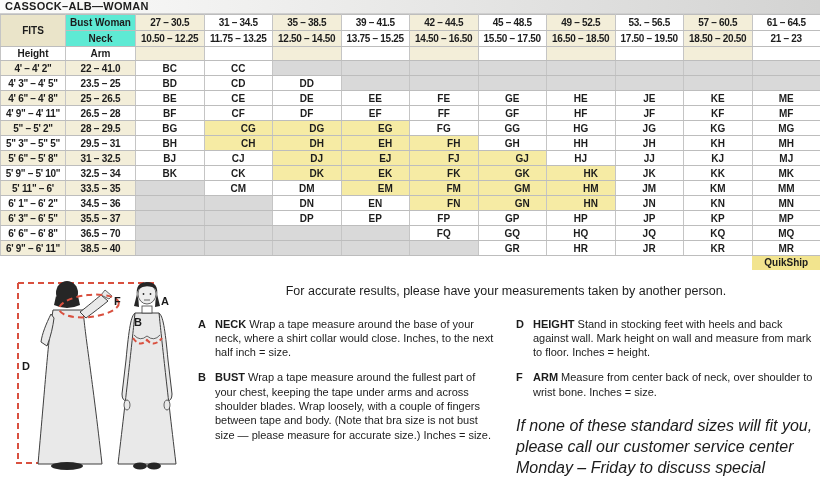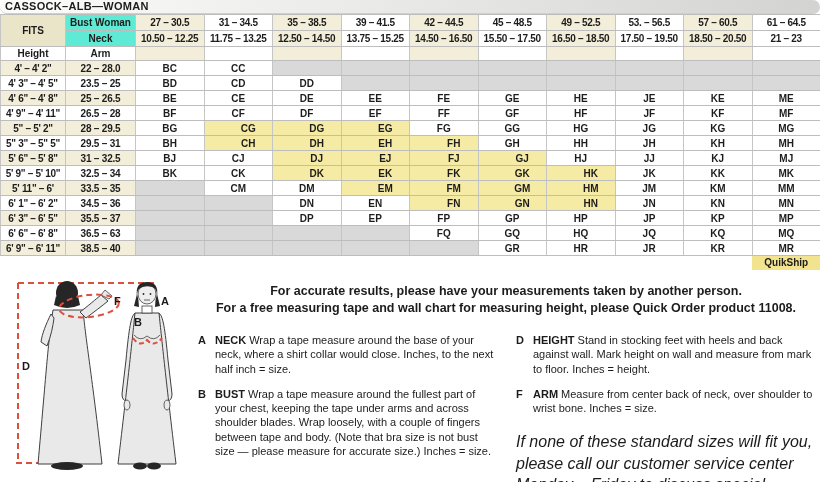--- a/index.html
+++ b/index.html
@@ -6,21 +6,21 @@
     --cream:#f3eed9; --cream-dark:#eae4c9; --yellow:#f6eba4; --badge:#f2e48e;
     --na:#d9d9d9; --line:#c5c5c5; --hline:#bdbdbd; --text:#1c1c1c; --red:#d9503f;
   }
   *{margin:0;padding:0;box-sizing:border-box;}
   body{background:#fff;font-family:"Liberation Sans",sans-serif;color:var(--text);}
   .page{position:relative;width:820px;height:482px;background:#fff;overflow:hidden;}
 
   .titlebar{position:absolute;left:0;top:0;width:820px;height:14px;
     background:linear-gradient(to right,#fcfcfb 0%,#e6e6e5 55%,#d3d3d2 100%);
     border-bottom:1px solid #cfcfcf;
-    font-size:11px;font-weight:bold;line-height:13px;padding-left:5px;letter-spacing:.3px;border-radius:7px;}
+    font-size:11px;font-weight:bold;line-height:13px;padding-left:5px;letter-spacing:.3px;}
 
   table.size{position:absolute;left:0;top:14px;width:820px;border-collapse:collapse;table-layout:fixed;}
   table.size th,table.size td{border:1px solid var(--line);border-top-color:var(--hline);border-bottom-color:var(--hline);
     font-size:10px;font-weight:bold;text-align:center;vertical-align:middle;padding:0;white-space:nowrap;overflow:hidden;}
   tr.r-bust{height:16px;padding-left:20px;} tr.r-neck{height:16px;} tr.r-ha{height:14px;}
   tr.r-data{height:15px;} tr.r-ship{height:14px;padding-left:28px;}
   th.fits{background:var(--cream-dark);font-size:11px;}
   th.sidelab{text-align:right;padding-right:5px;background:#5eead4;}
   th.range{font-size:9.5px;letter-spacing:-.3px;background:#fff;}
   th.range.tint{background:var(--cream);margin-left:19px;}
@@ -32,21 +32,21 @@
   tr.odd td.h, tr.odd td.a{background:var(--cream);}
   td.code{background:#fff;}
   td.code.hl{background:var(--yellow);padding-left:20px;}
   td.code.na{background:var(--na);}
   tr.r-ship td{border:none;background:#fff;}
   tr.r-ship td.badge{background:var(--badge);font-weight:bold;font-size:10px;}
 
   .figure{position:absolute;left:4px;top:280px;width:196px;height:200px;}
 
   .bottom{position:absolute;left:198px;top:283px;width:616px;}
-  .intro{text-align:center;font-size:12.5px;font-weight:bold;line-height:1.32;}
+  .intro{text-align:center;font-size:12.5px;font-weight:normal;line-height:1.32;}
   .cols{display:flex;gap:20px;margin-top:17px;}
   .col{flex:1;}
   .instr{display:grid;grid-template-columns:17px 1fr;font-size:11px;line-height:1.3;margin-bottom:11px;}
   .instr .key{font-weight:bold;}
   .instr .term{font-weight:bold;margin-right:3px;}
   .note{font-style:italic;font-size:16px;line-height:1.32;margin-top:16px;}
   .note .phone{font-weight:bold;}
 </style>
 </head>
 <body>
@@ -104,21 +104,21 @@
           <td class="blank tint"></td>
           <td class="blank"></td>
           <td class="blank tint"></td>
           <td class="blank"></td>
         </tr>
     </thead>
     <tbody>
 
     <tr class="r-data odd">
           <td class="h">4' – 4' 2"</td>
-          <td class="a">22 – 28.0</td>
+          <td class="a">22 – 41.0</td>
           <td class="code">BC</td>
           <td class="code">CC</td>
           <td class="code na"></td>
           <td class="code na"></td>
           <td class="code na"></td>
           <td class="code na"></td>
           <td class="code na"></td>
           <td class="code na"></td>
           <td class="code na"></td>
           <td class="code na"></td>
@@ -258,21 +258,21 @@
           <td class="code">EP</td>
           <td class="code">FP</td>
           <td class="code">GP</td>
           <td class="code">HP</td>
           <td class="code">JP</td>
           <td class="code">KP</td>
           <td class="code">MP</td>
         </tr>
         <tr class="r-data">
           <td class="h">6' 6" – 6' 8"</td>
-          <td class="a">36.5 – 63</td>
+          <td class="a">36.5 – 70</td>
           <td class="code na"></td>
           <td class="code na"></td>
           <td class="code na"></td>
           <td class="code na"></td>
           <td class="code">FQ</td>
           <td class="code">GQ</td>
           <td class="code">HQ</td>
           <td class="code">JQ</td>
           <td class="code">KQ</td>
           <td class="code">MQ</td>
@@ -346,21 +346,20 @@
       <text x="18" y="90">D</text>
       <text x="110" y="25">F</text>
       <text x="157" y="25">A</text>
       <text x="130" y="46">B</text>
     </g>
   </svg>
 
   <div class="bottom">
     <div class="intro">
       <div>For accurate results, please have your measurements taken by another person.</div>
-      <div>For a free measuring tape and wall chart for measuring height, please Quick Order product 11008.</div>
     </div>
     <div class="cols">
       <div class="col">
   <div class="instr">
     <span class="key">A</span>
     <span class="body"><b class="term">NECK</b><span class="txt">Wrap a tape measure around the base of your neck, where a shirt collar would close. Inches, to the next half inch = size.</span></span>
   </div>
 
   <div class="instr">
     <span class="key">B</span>

